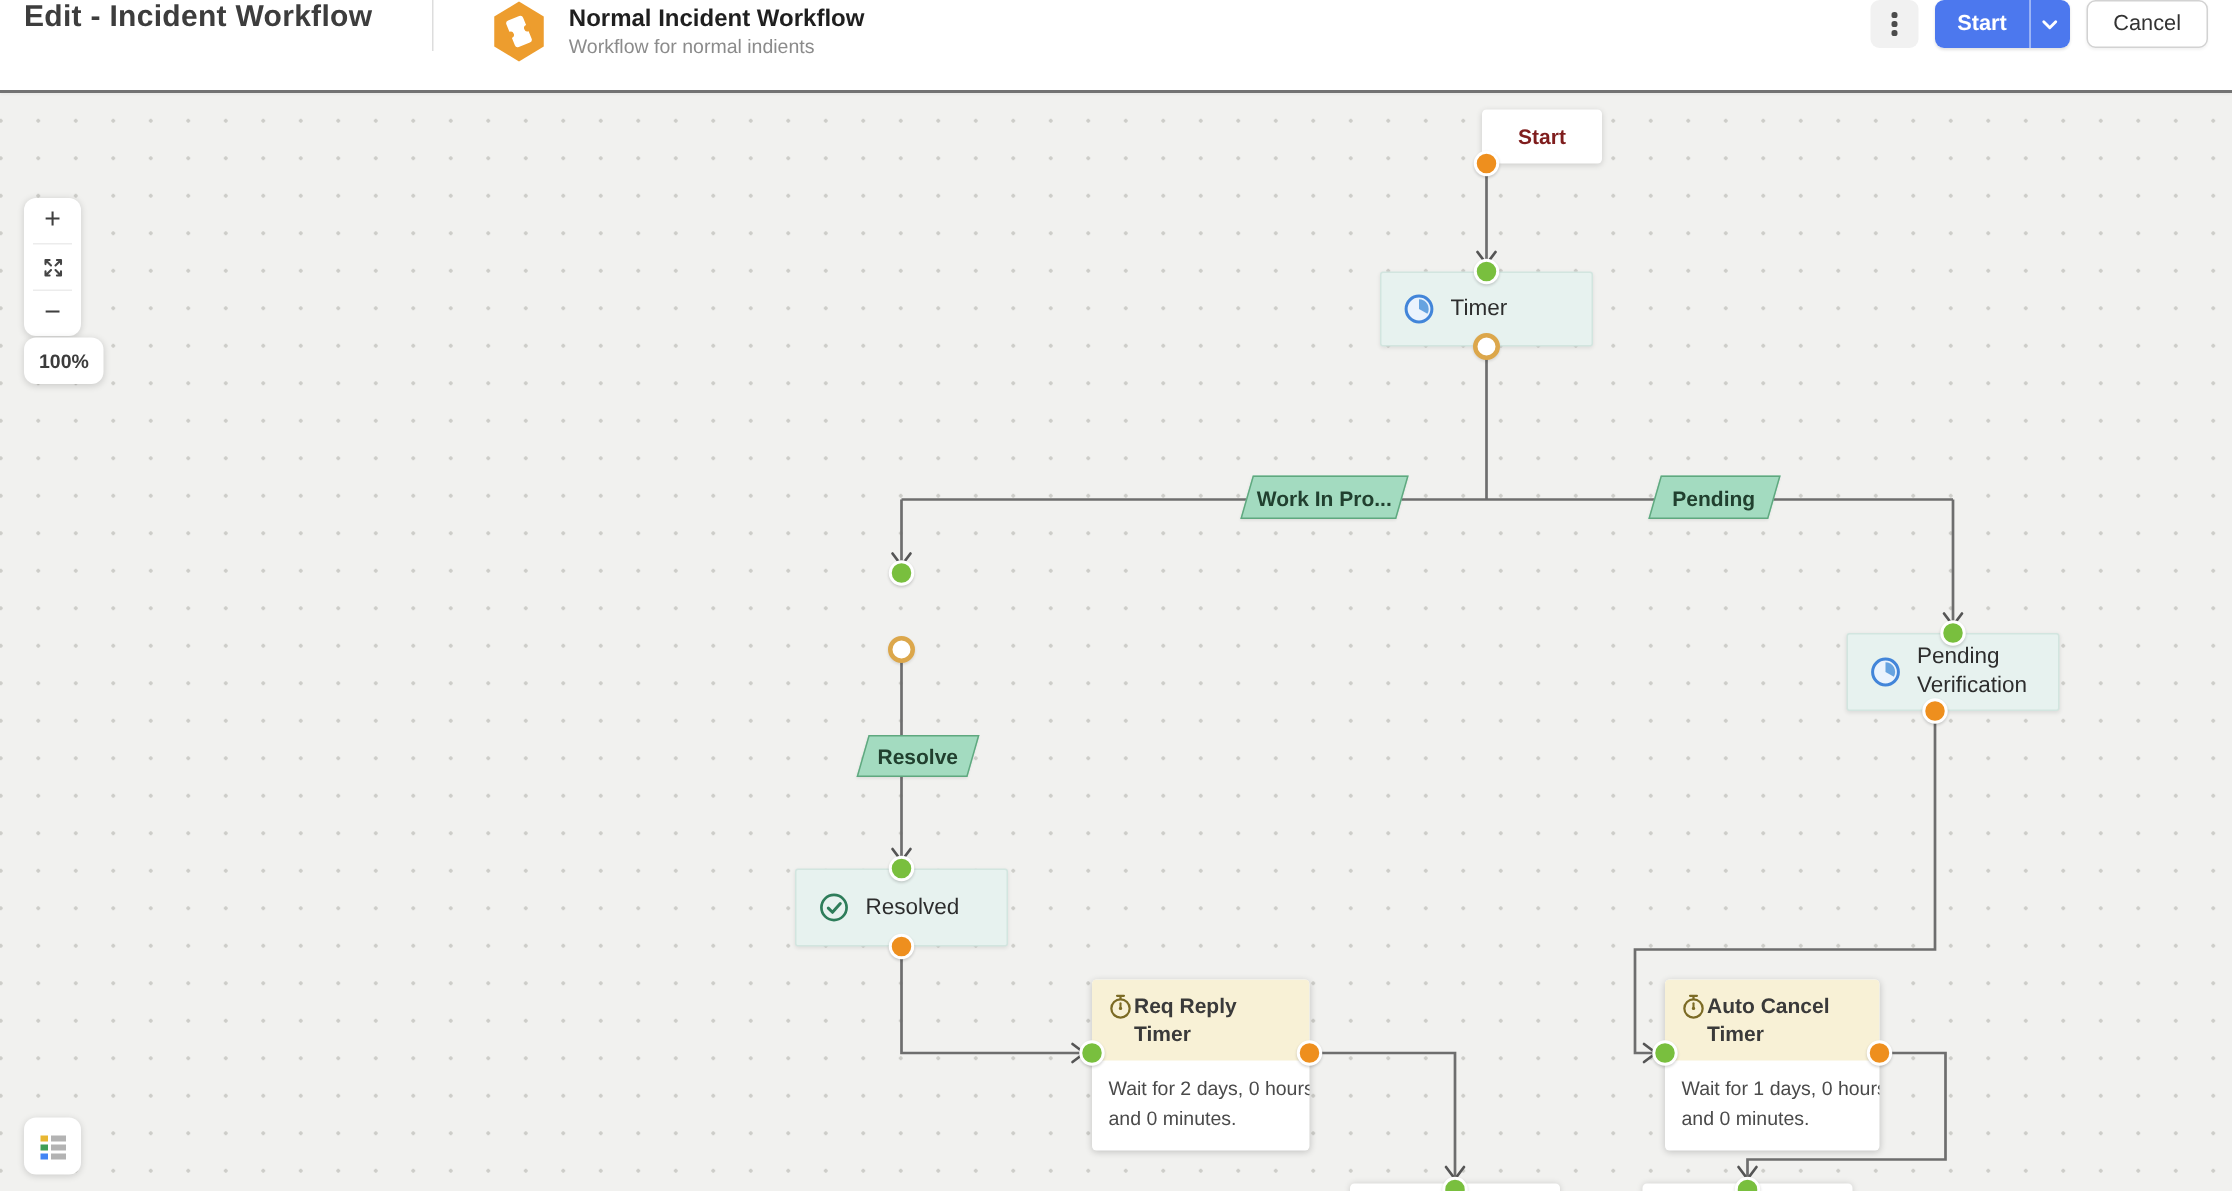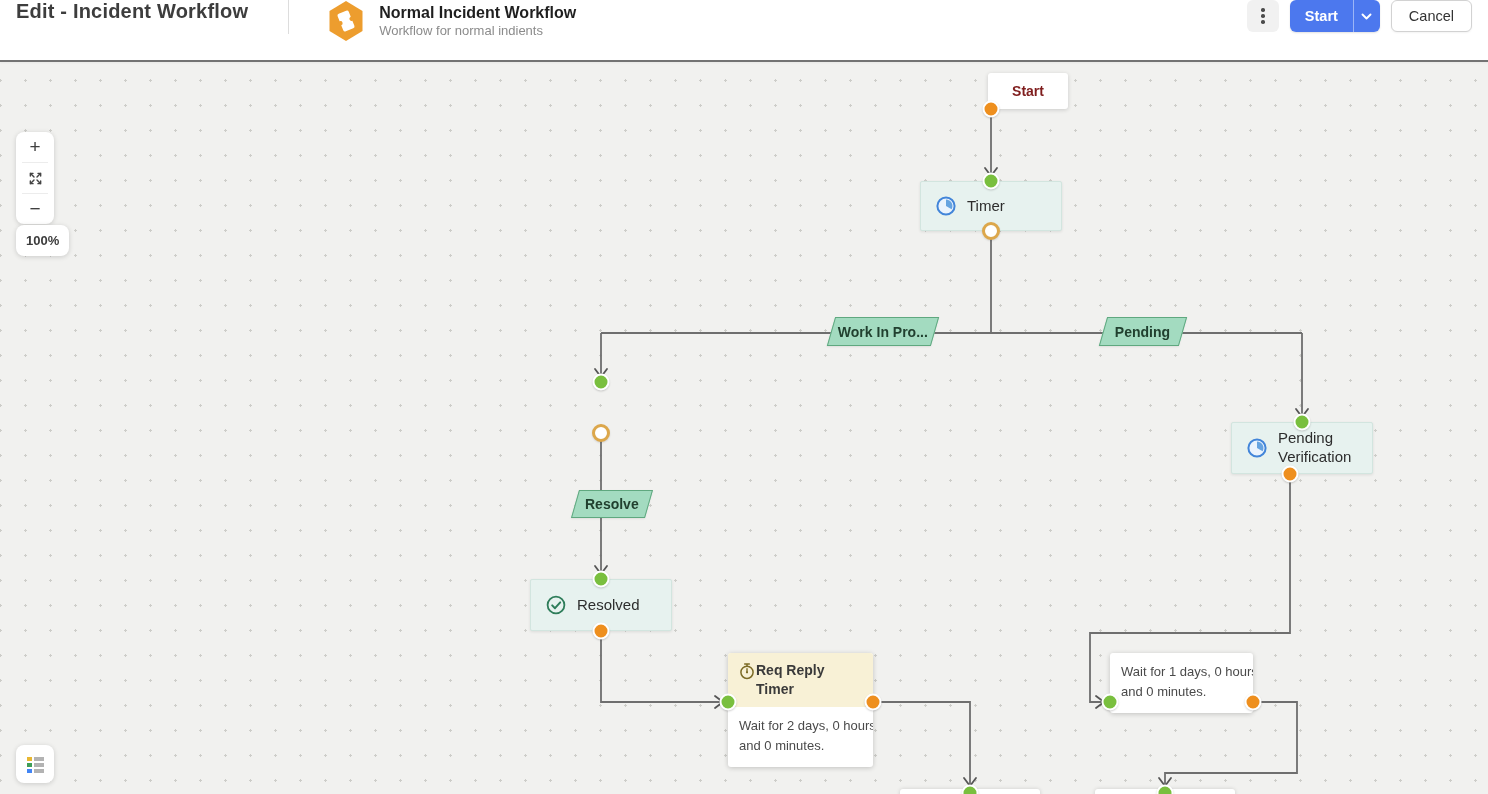--- a/index.html
+++ b/index.html
@@ -264,20 +264,29 @@
     </div>
     <div class="timer-body">
       <div>Wait for 2 days, 0 hours</div>
       <div>and 0 minutes.</div>
     </div>
   </div>
   <div class="port port-green" style="left:728px; top:640px;"></div>
   <div class="port port-orange" style="left:873px; top:640px;"></div>
 
   <div class="node timer-node" style="left:1110px; top:591px; width:143px;">
+    <div class="timer-head">
+      <svg width="18" height="18" viewBox="0 0 18 18">
+        <circle cx="9" cy="10.3" r="6.1" fill="none" stroke="#7c6b25" stroke-width="1.5"></circle>
+        <path d="M9 2.2 V3.8 M6.7 1.9 H11.3" fill="none" stroke="#7c6b25" stroke-width="1.5" stroke-linecap="round"></path>
+        <circle cx="9" cy="10.3" r="1.1" fill="#7c6b25"></circle>
+        <path d="M9 10.3 V6.8" stroke="#7c6b25" stroke-width="1.4" stroke-linecap="round"></path>
+      </svg>
+      <span style="width:86px;">Auto Cancel Timer</span>
+    </div>
     <div class="timer-body">
       <div>Wait for 1 days, 0 hours</div>
       <div>and 0 minutes.</div>
     </div>
   </div>
   <div class="port port-green" style="left:1110px; top:640px;"></div>
   <div class="port port-orange" style="left:1253px; top:640px;"></div>
 
   <div class="stub-node" style="left:900px; top:727px; width:140px;"></div>
   <div class="port port-green" style="left:970px; top:731px;"></div>

